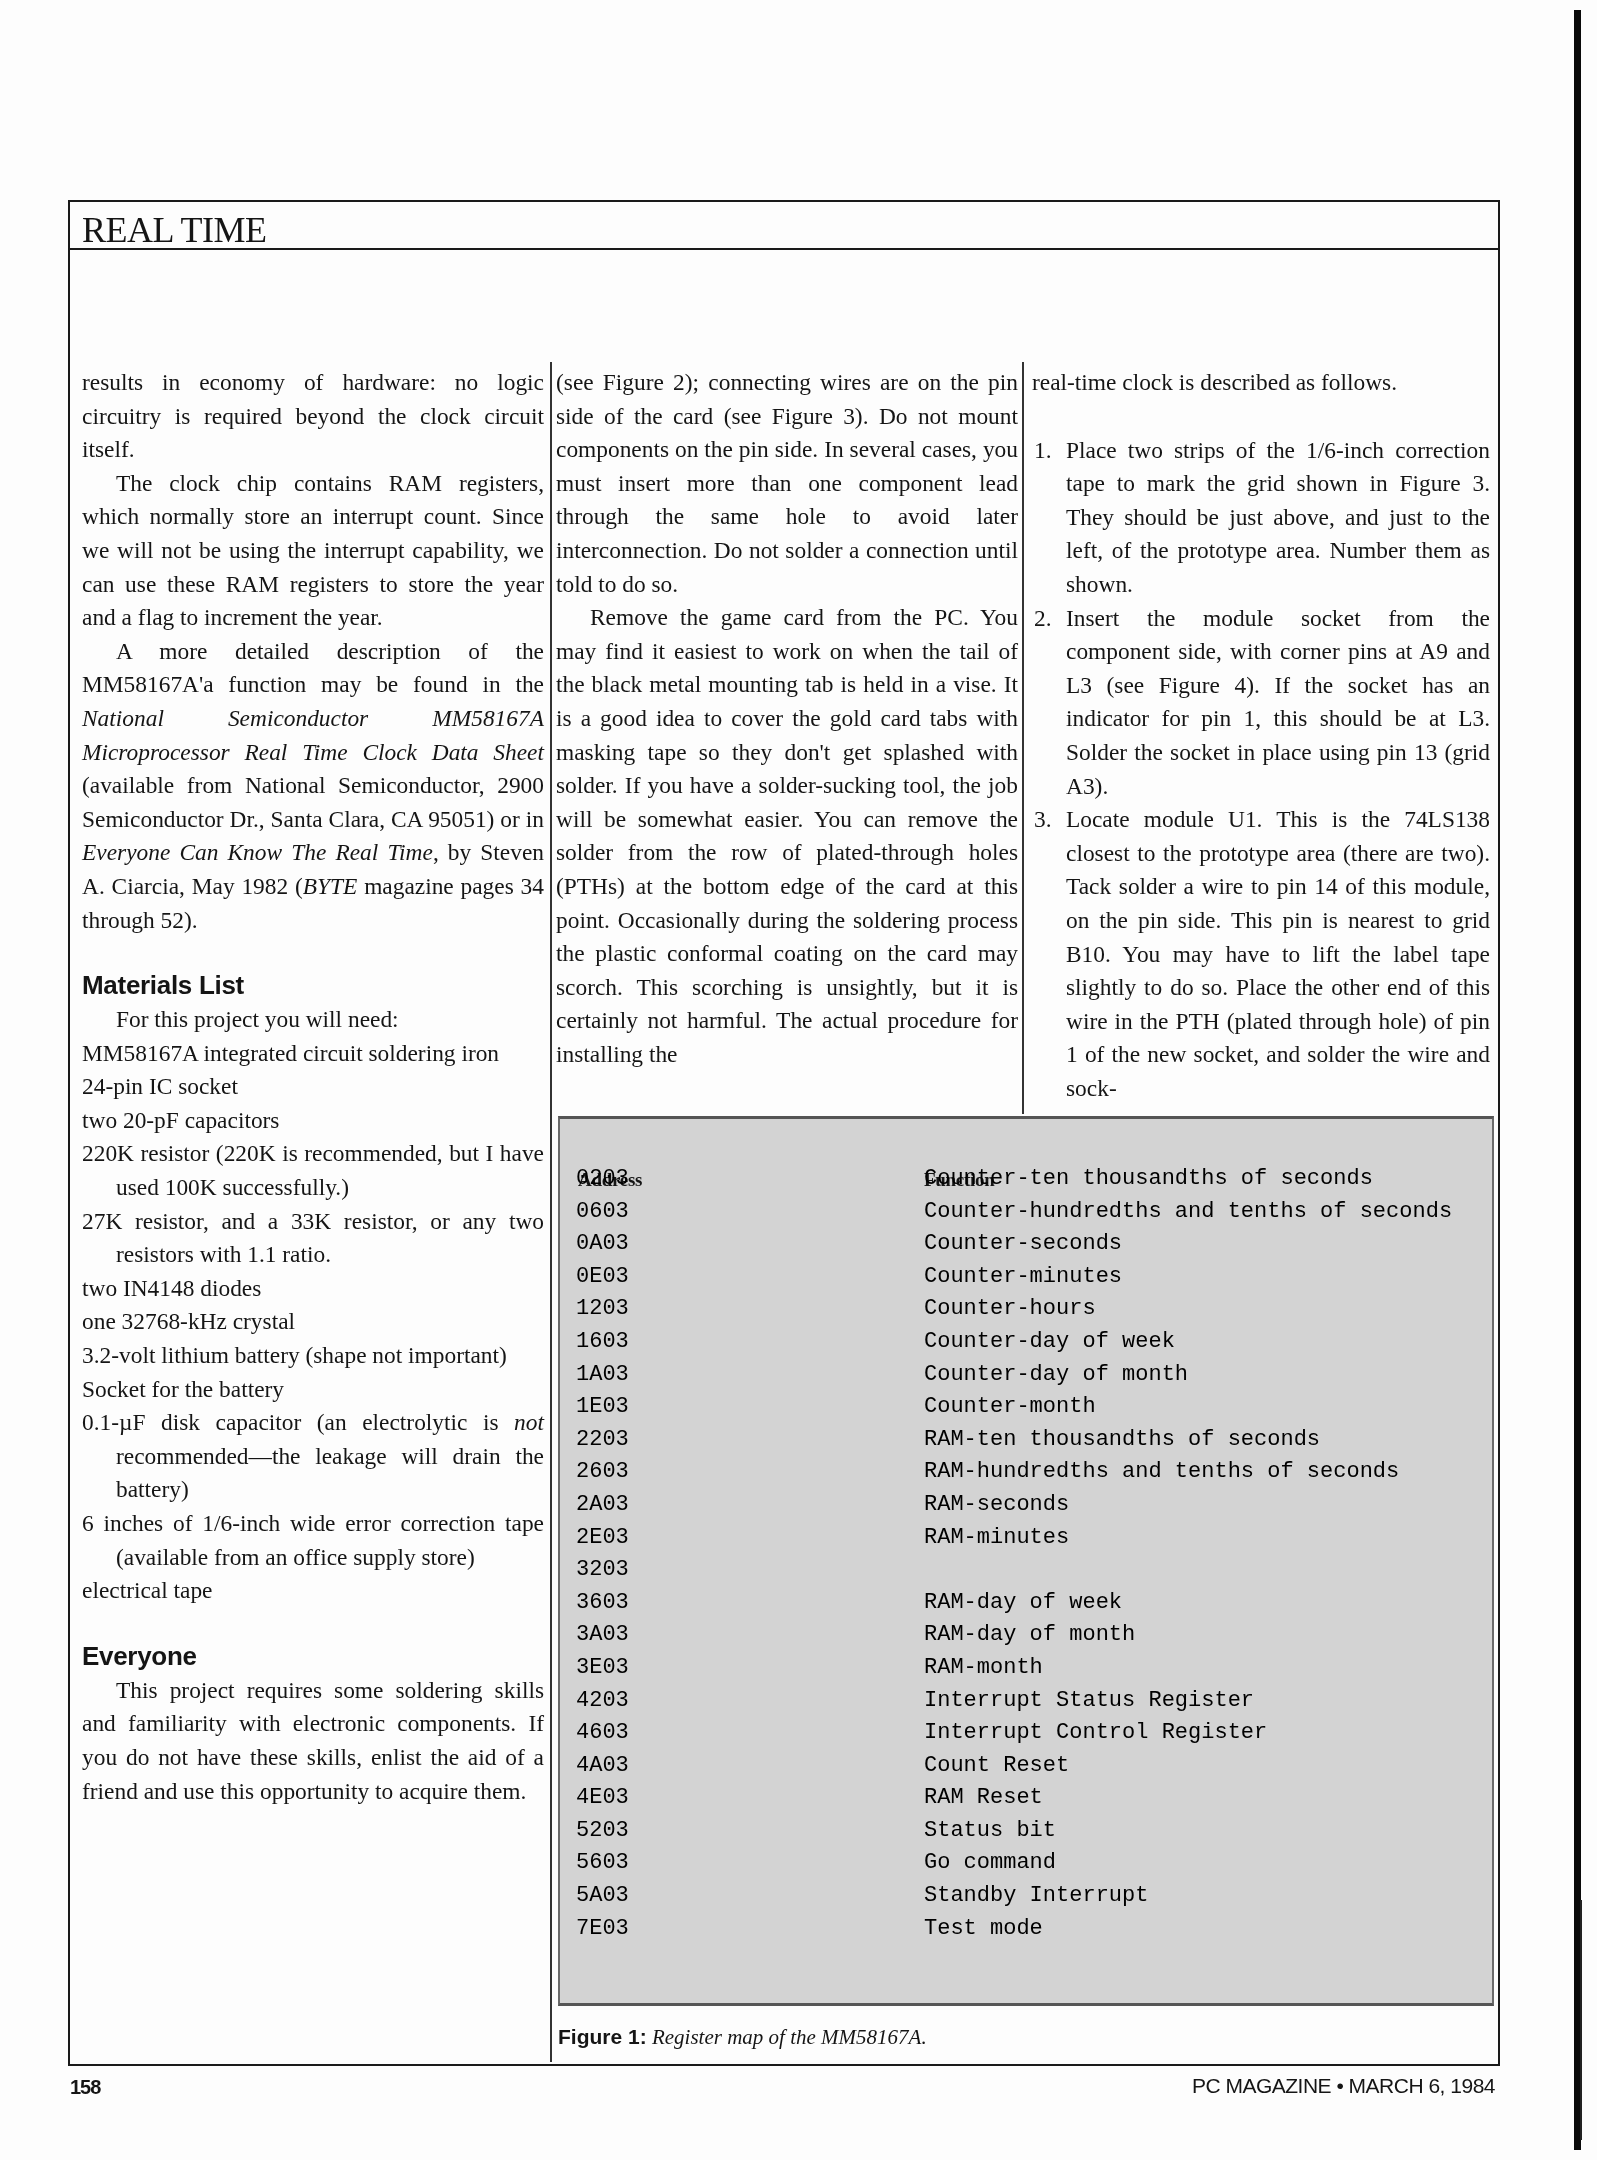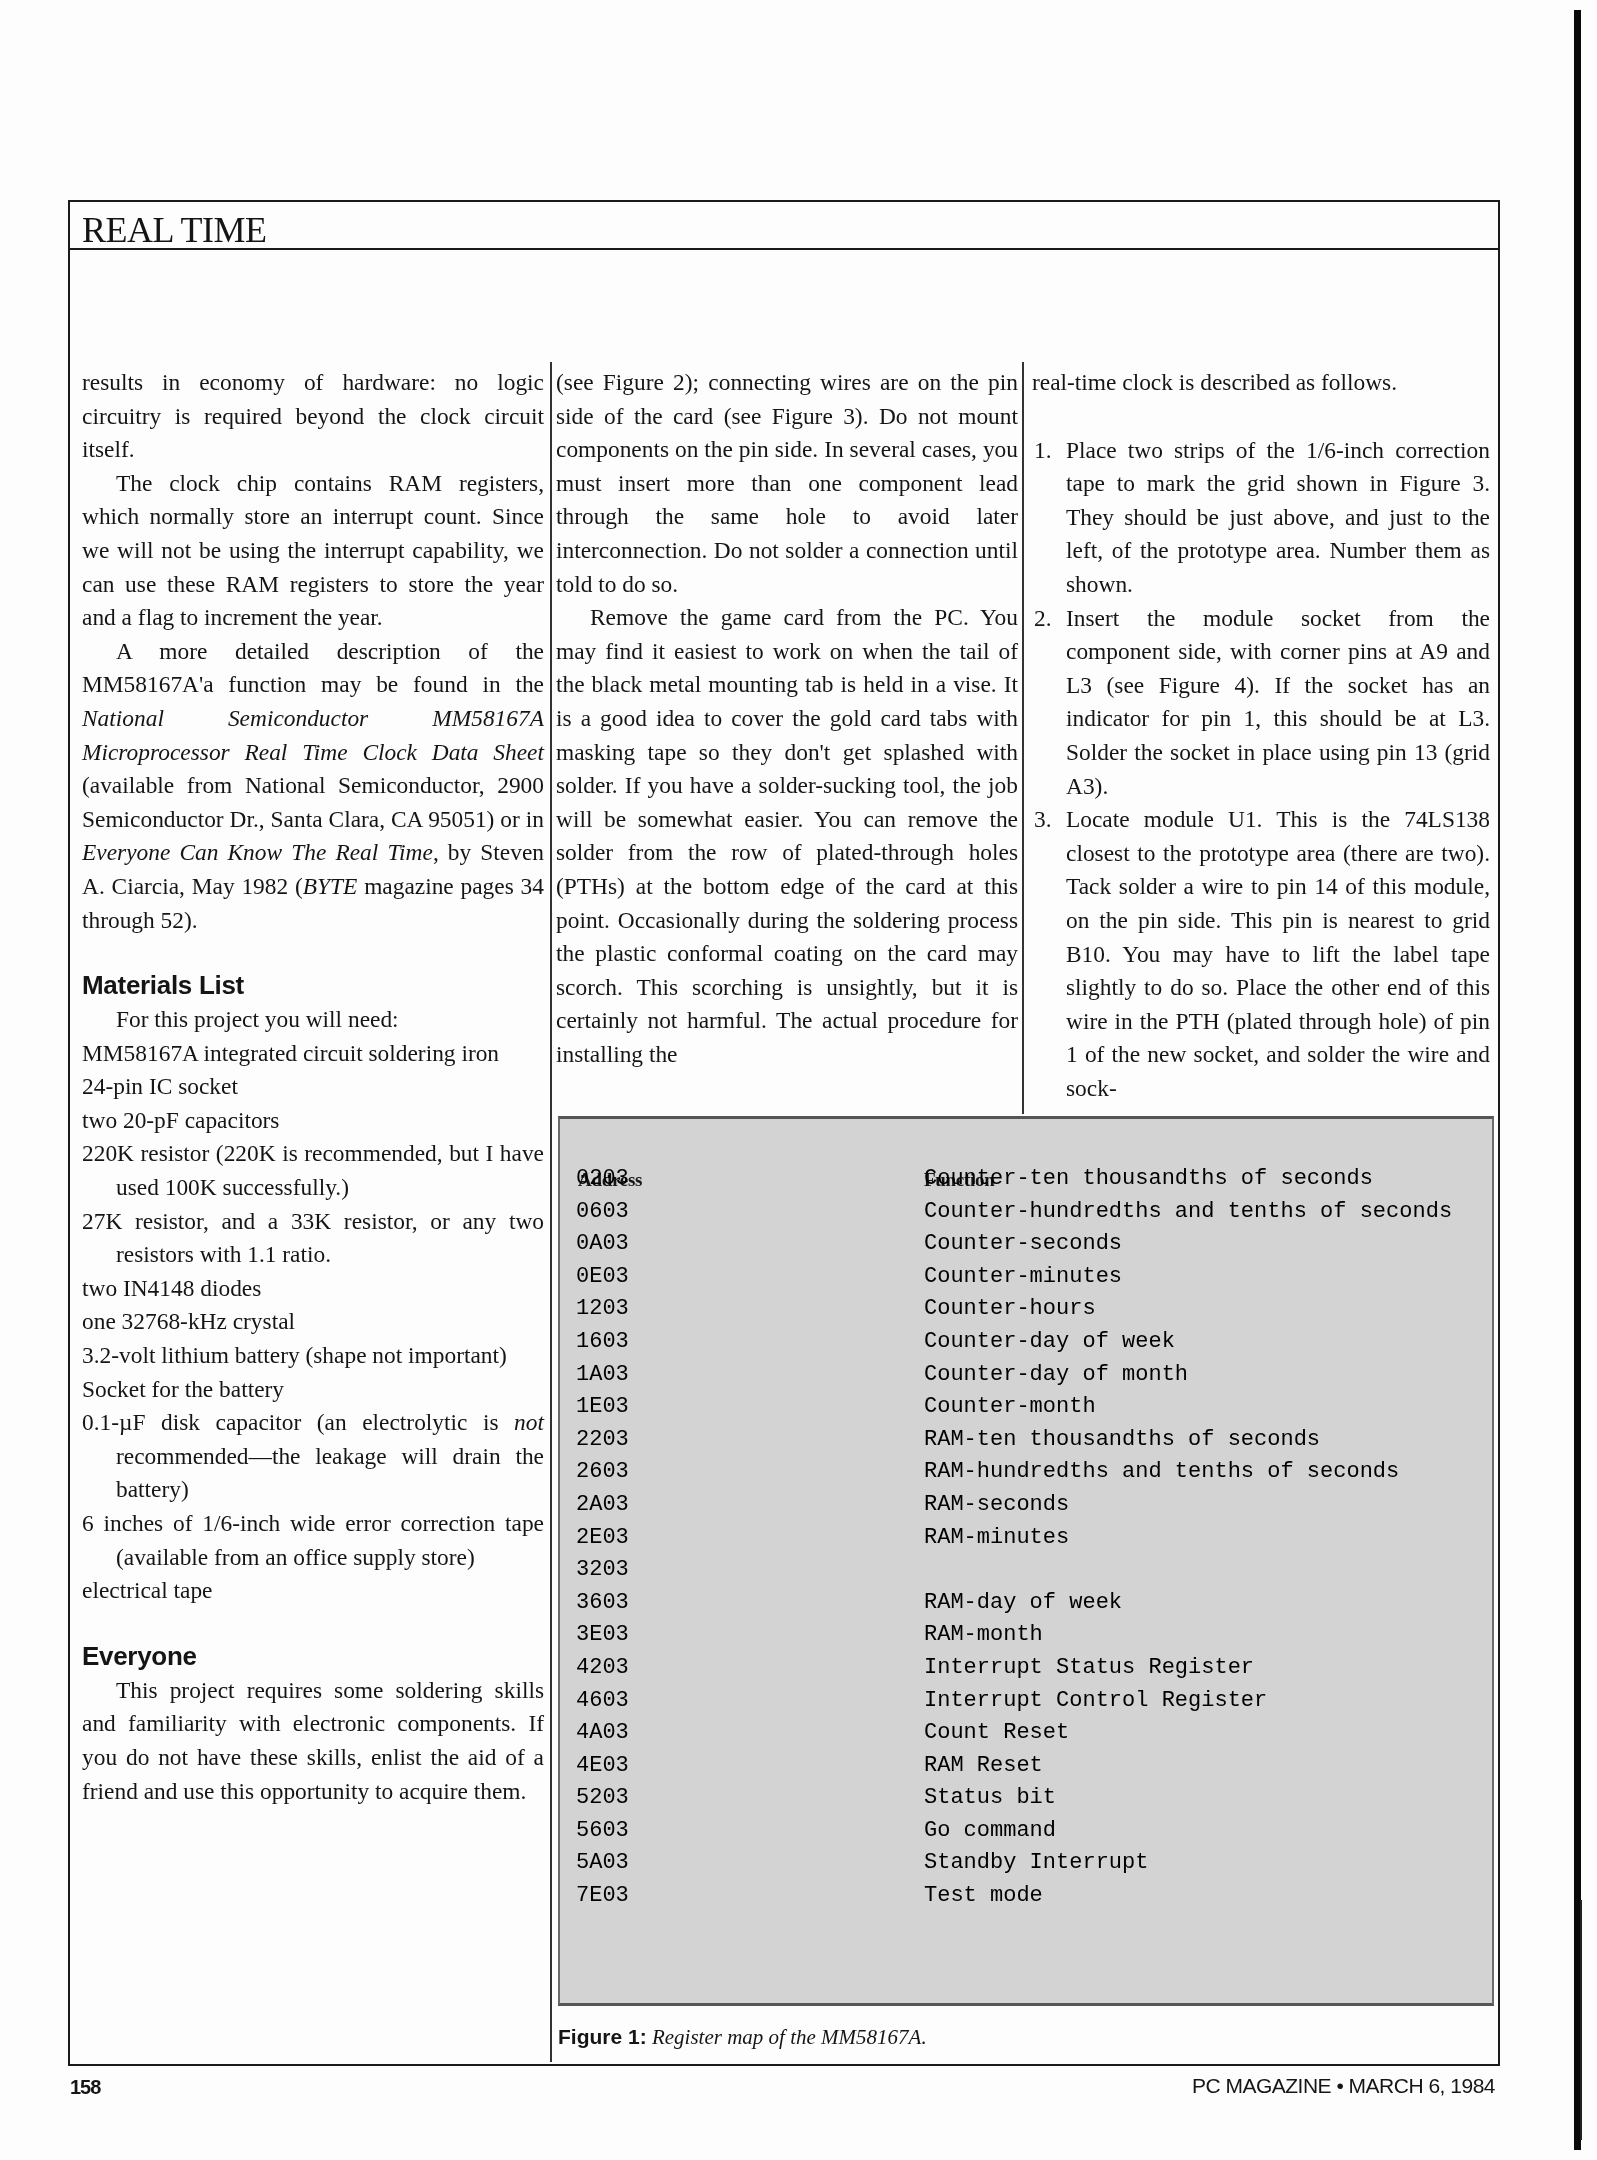--- a/index.html
+++ b/index.html
@@ -155,20 +155,24 @@
           <div class="func">RAM-minutes</div>
         </div>
         <div class="row">
           <div class="addr">3203</div>
         </div>
         <div class="row">
           <div class="addr">3603</div>
           <div class="func">RAM-day of week</div>
         </div>
         <div class="row">
+          <div class="addr">3A03</div>
+          <div class="func">RAM-day of month</div>
+        </div>
+        <div class="row">
           <div class="addr">3E03</div>
           <div class="func">RAM-month</div>
         </div>
         <div class="row">
           <div class="addr">4203</div>
           <div class="func">Interrupt Status Register</div>
         </div>
         <div class="row">
           <div class="addr">4603</div>
           <div class="func">Interrupt Control Register</div>

